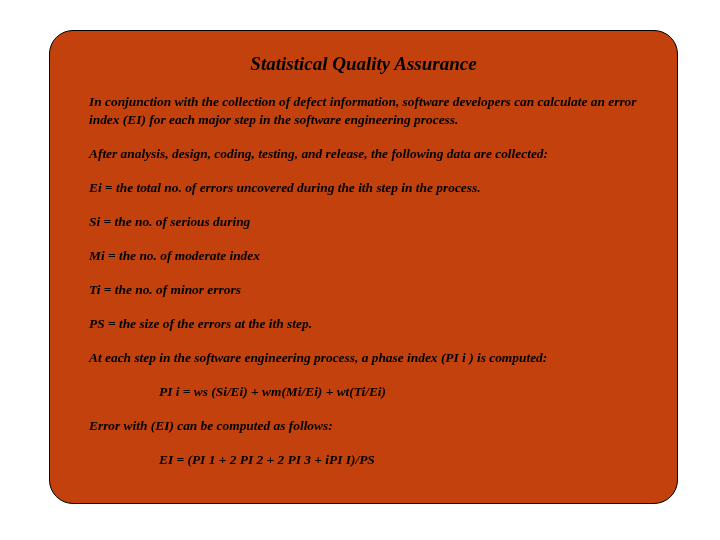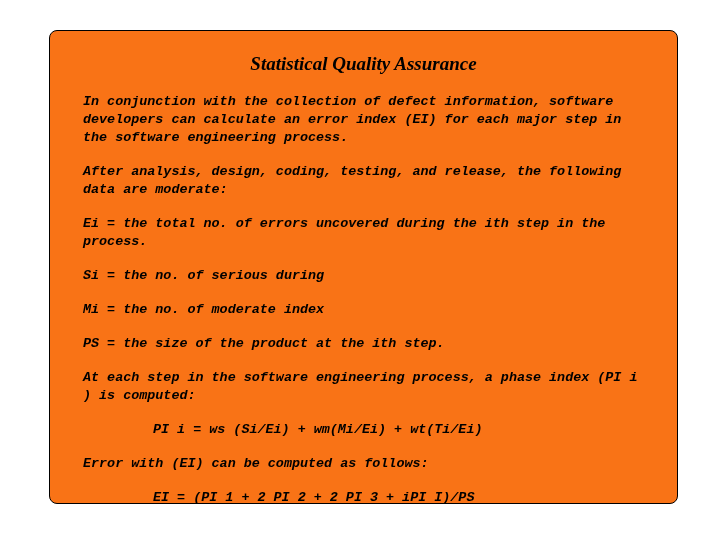--- a/index.html
+++ b/index.html
@@ -15,64 +15,64 @@
     color: #000000;
     overflow: hidden;
   }
   .slide-shape {
     position: absolute;
     left: 49px;
     top: 30px;
     width: 629px;
     height: 474px;
     border: 1px solid #000000;
-    border-radius: 8px;
+    border-radius: 24px;
     box-sizing: border-box;
-    background: #f97316;
+    background: #c2410c;
   }
   .slide-title {
     position: absolute;
     left: 0;
     right: 0;
     top: 21px;
     text-align: center;
     font-size: 19px;
     line-height: 23px;
     font-weight: bold;
     font-style: italic;
     margin: 0;
   }
   .slide-body {
     position: absolute;
-    left: 33px;
+    left: 39px;
     top: 62px;
     width: 558px;
-    font-family: Liberation Mono, monospace;
   }
   .slide-body p {
     margin: 0 0 16px 0;
     font-size: 13.4px;
     line-height: 18px;
     font-weight: bold;
     font-style: italic;
   }
   .slide-body p.indent {
     padding-left: 70px;
   }
 </style>
 </head>
 <body>
 
 <div class="slide-shape">
   <h1 class="slide-title">Statistical Quality Assurance</h1>
   <div class="slide-body">
     <p>In conjunction with the collection of defect information, software developers can calculate an error index (EI) for each major step in the software engineering process.</p>
-    <p>After analysis, design, coding, testing, and release, the following data are moderate:</p>
+    <p>After analysis, design, coding, testing, and release, the following data are collected:</p>
     <p>Ei = the total no. of errors uncovered during the ith step in the process.</p>
     <p>Si = the no. of serious during</p>
     <p>Mi = the no. of moderate index</p>
-    <p>PS = the size of the product at the ith step.</p>
+    <p>Ti = the no. of minor errors</p>
+    <p>PS = the size of the errors at the ith step.</p>
     <p>At each step in the software engineering process, a phase index (PI i ) is computed:</p>
     <p class="indent">PI i = ws (Si/Ei) + wm(Mi/Ei) + wt(Ti/Ei)</p>
     <p>Error with (EI) can be computed as follows:</p>
     <p class="indent">EI = (PI 1 + 2 PI 2 + 2 PI 3 + iPI I)/PS</p>
   </div>
 </div>
 
 </body></html>

